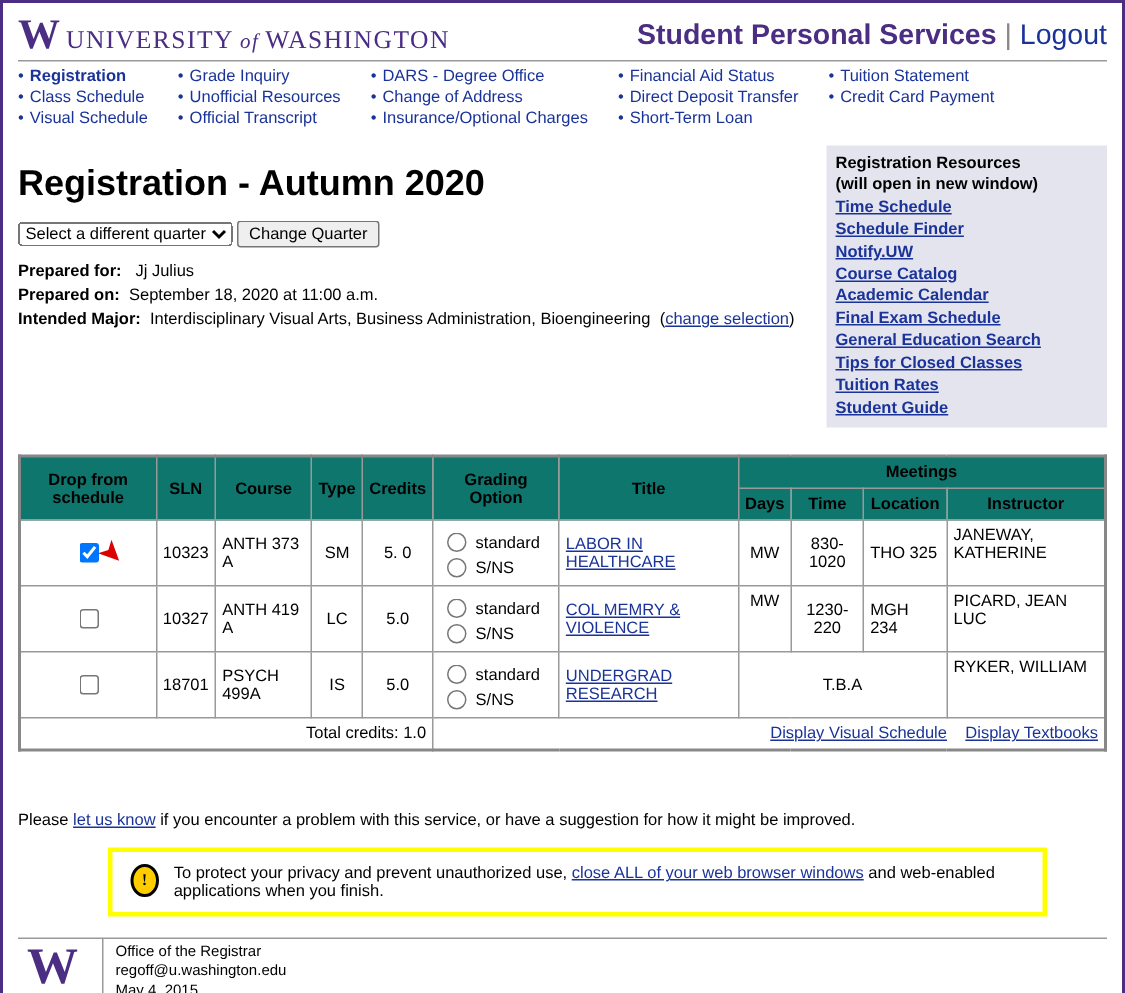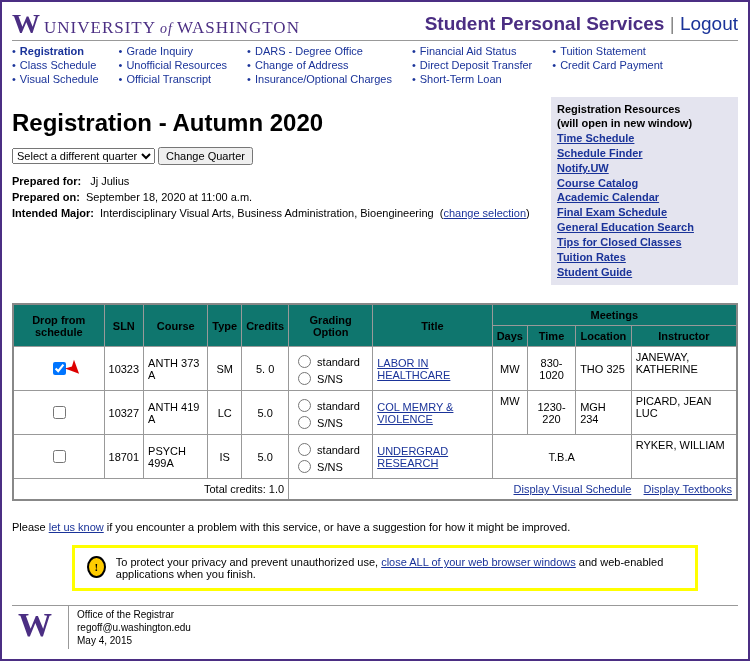--- a/index.html
+++ b/index.html
@@ -30,21 +30,21 @@
 .side .st{font-weight:700;text-align:left;font-size:11px;margin-bottom:2px}
 .side a{color:#1a3399;text-decoration:underline;font-weight:700;font-size:11px;display:block;line-height:1.35}
 table.reg{border-collapse:collapse;width:100%;margin-top:18px;border:2px solid #888}
 table.reg th,table.reg td{border:1px solid #999;padding:4px;font-size:11px;vertical-align:middle}
 table.reg th{background:#0f766e;font-weight:700;text-align:center}
 td.c{text-align:center}
 td.title a{color:#1a3399;text-decoration:underline}
 .tot{text-align:right;padding-right:6px}
 .arrow{position:absolute;color:#d00;font-size:20px;transform:rotate(45deg);margin-left:17px;margin-top:-3px;pointer-events:none}
 .drop{position:relative}
-.bl{margin-top:20px}
+.bl{margin-top:40px}
 .notice{border:3px solid #ff0;display:flex;align-items:flex-start;gap:10px;padding:8px 12px;margin:12px 40px 0 60px}
 .notice .ico{width:18px;height:18px;border-radius:50%;background:#ffcc00;border:2px solid #000;display:flex;align-items:center;justify-content:center;font-weight:700;font-family:serif}
 .ftr{display:flex;gap:10px;align-items:flex-start;margin-top:14px;border-top:1px solid #999;padding-top:0}
 .ftr .fw{color:#4b2e83;font-family:'Times New Roman',serif;font-size:34px;font-weight:700;padding:0 6px}
 .ftr .ft{border-left:1px solid #999;padding:2px 8px;font-size:10px;line-height:1.3}
 .radio-row{display:flex;align-items:flex-end;gap:3px;margin:1px 0}
 </style>
 </head>
 <body>
 <div class="wrap">

